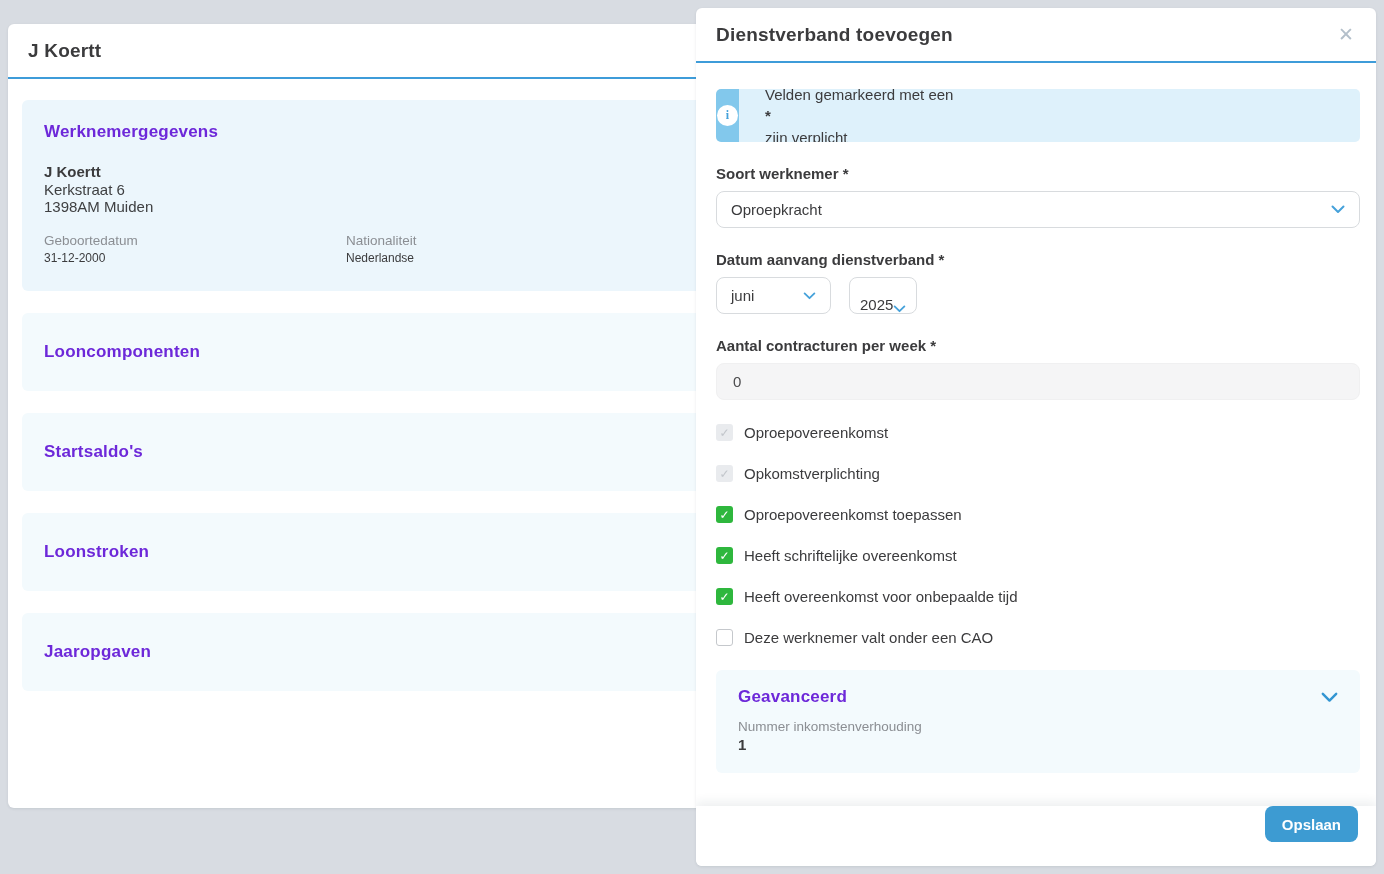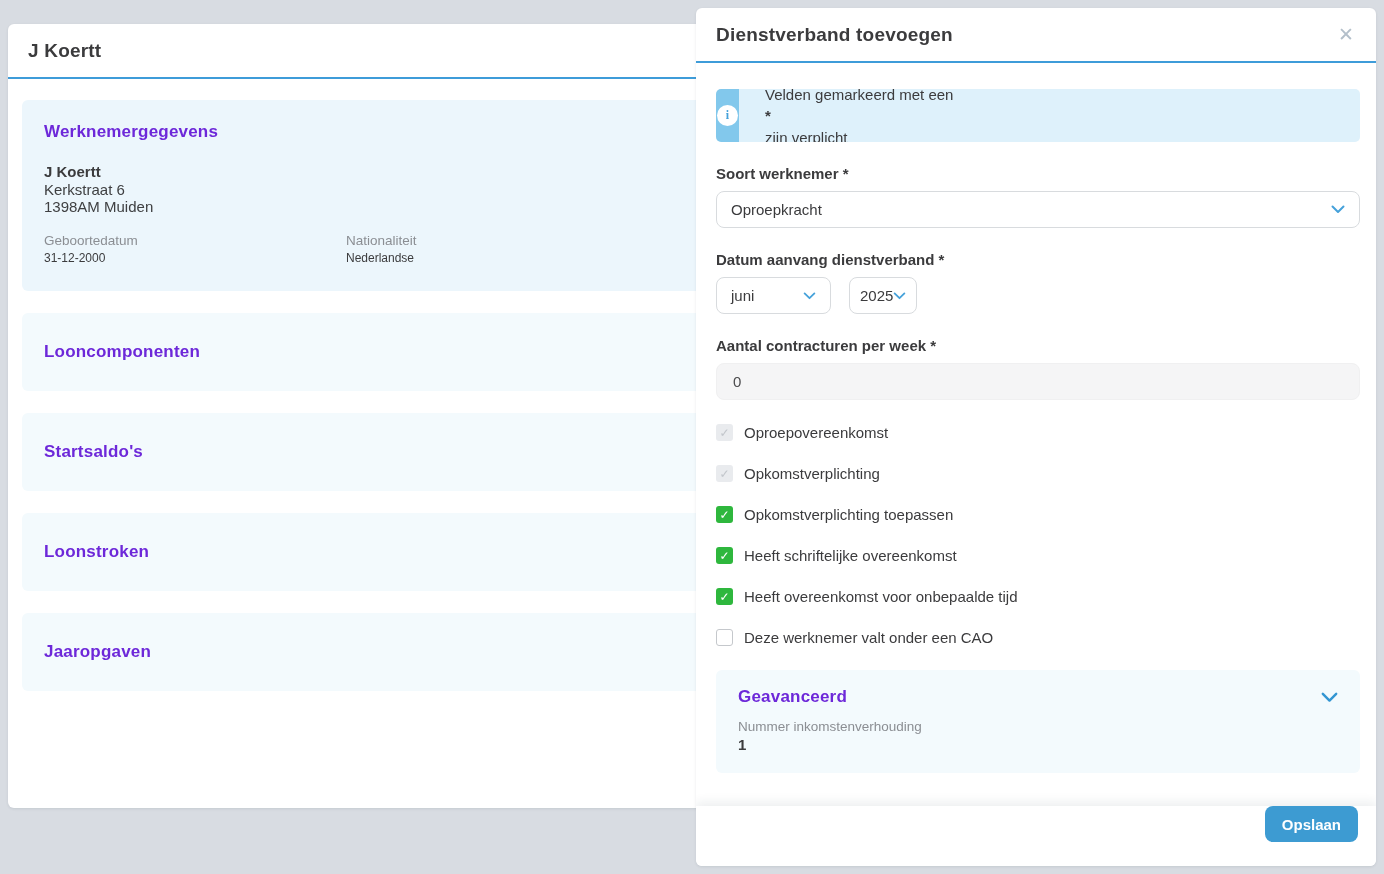--- a/index.html
+++ b/index.html
@@ -57,21 +57,21 @@
   .info-text .star { font-weight:bold; }
   .form-label { font-size:15px; font-weight:bold; margin-top:23px; }
   .select-box {
     margin-top:9px; height:37px; border:1px solid #d8dbde; border-radius:8px;
     background:#fff; display:flex; align-items:center; justify-content:space-between;
     padding:0 14px; font-size:15px; cursor:pointer;
   }
   .select-full { width:100%; }
   .date-row { display:flex; gap:18px; }
   .select-month { width:115px; margin-top:9px; }
-  .select-year { width:68px; margin-top:9px; padding:0 10px; }
+  .select-year { width:68px; margin-top:9px; padding:0 10px;align-items:flex-end; }
   .chev { flex:0 0 auto; display:block; }
   .text-input {
     margin-top:9px; height:37px; width:100%; background:#f5f5f6; border:1px solid #f0f0f1;
     border-radius:8px; display:flex; align-items:center; padding:0 16px;
     font-size:15px; color:#4c4c4e;
   }
   .checkbox-group { margin-top:24px; }
   .checkbox-row { display:flex; align-items:center; margin-bottom:24px; cursor:pointer; }
   .checkbox {
     width:17px; height:17px; border-radius:3px; flex:0 0 17px;
@@ -194,21 +194,21 @@
       <div class="checkbox-row">
         <span class="checkbox checked-disabled">✓</span>
         <span class="checkbox-label">Oproepovereenkomst</span>
       </div>
       <div class="checkbox-row">
         <span class="checkbox checked-disabled">✓</span>
         <span class="checkbox-label">Opkomstverplichting</span>
       </div>
       <div class="checkbox-row">
         <span class="checkbox checked">✓</span>
-        <span class="checkbox-label">Opkomstverplichting toepassen</span>
+        <span class="checkbox-label">Oproepovereenkomst toepassen</span>
       </div>
       <div class="checkbox-row">
         <span class="checkbox checked">✓</span>
         <span class="checkbox-label">Heeft schriftelijke overeenkomst</span>
       </div>
       <div class="checkbox-row">
         <span class="checkbox checked">✓</span>
         <span class="checkbox-label">Heeft overeenkomst voor onbepaalde tijd</span>
       </div>
       <div class="checkbox-row">

